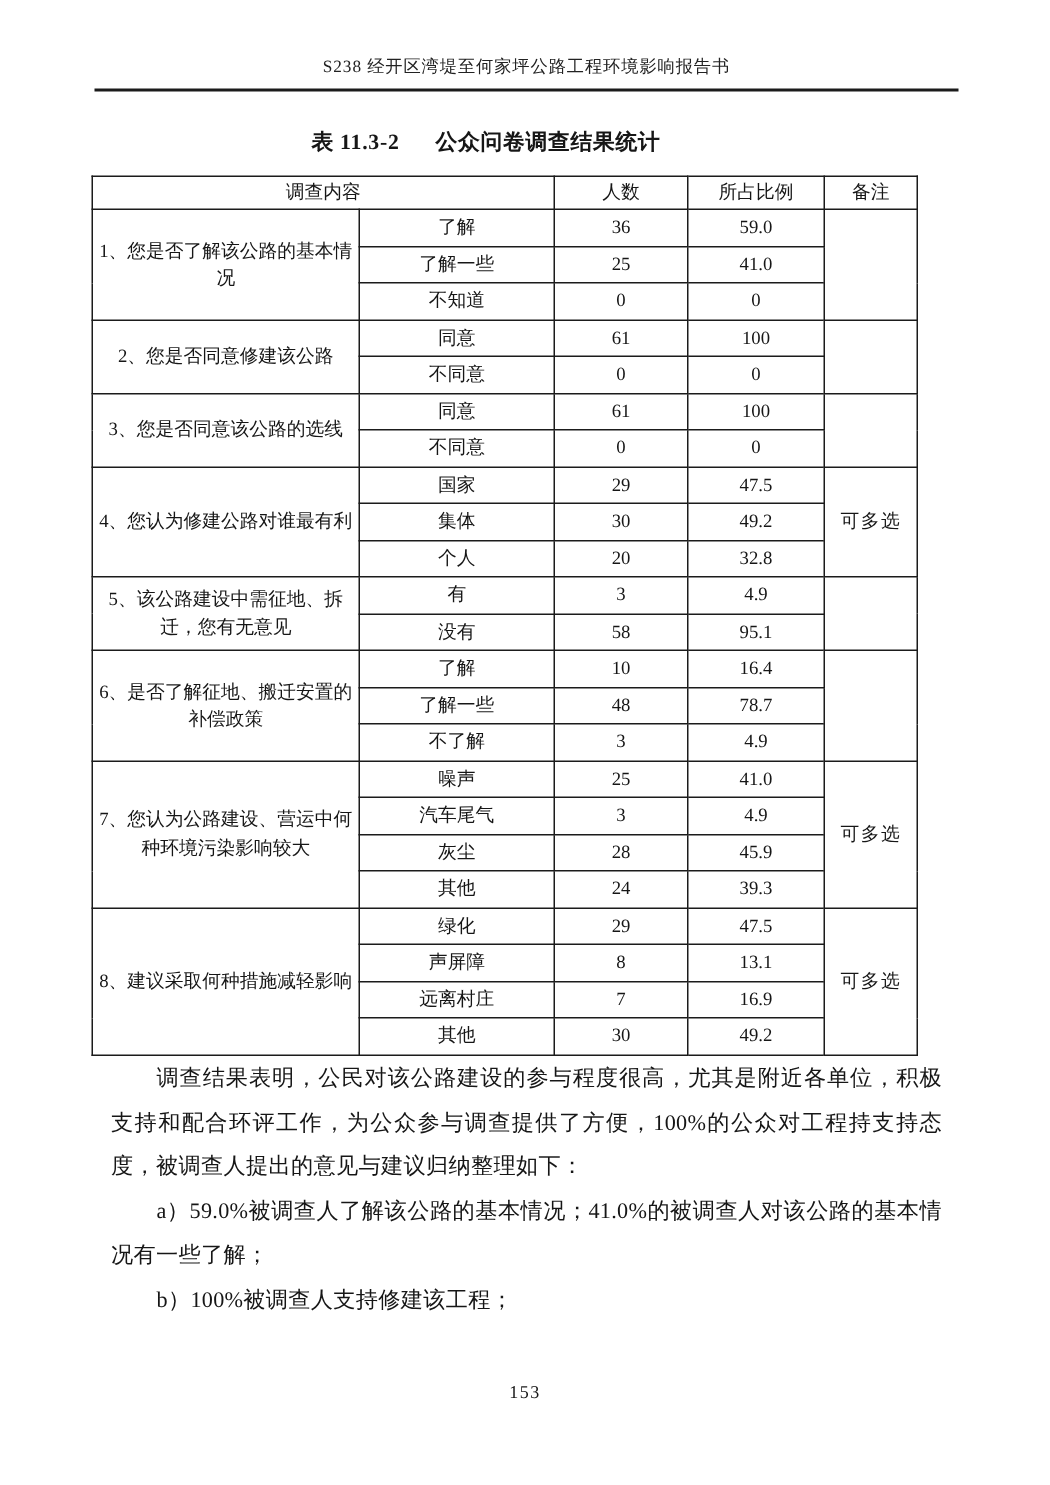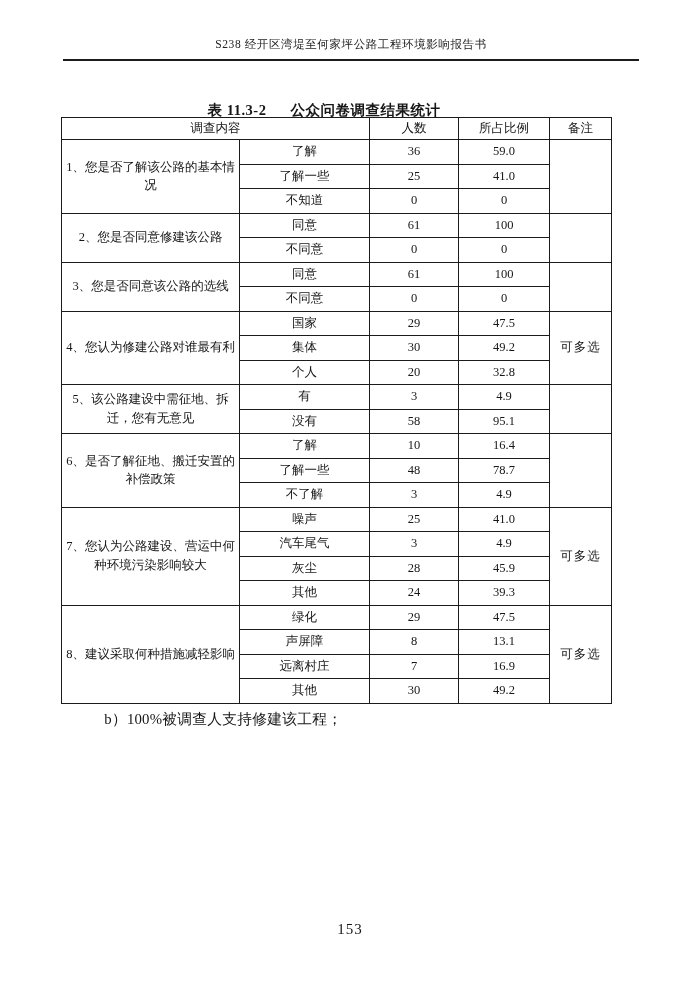--- a/index.html
+++ b/index.html
@@ -28,21 +28,20 @@
   }
 
   
   .table-title {
     position: absolute;
     top: 85px; left: 0; width: 648px;
     text-align: center;
     font-size: 14.5px;
     font-weight: bold;
     letter-spacing: 0.5px;
-    margin-top: 16px;
   }
   .table-title .title-gap { display: inline-block; width: 24px; }
 
   
   table.survey {
     position: absolute;
     top: 117px; left: 61px;
     width: 550px;
     border-collapse: collapse;
     table-layout: fixed;
@@ -74,21 +73,21 @@
     text-align: justify;
     letter-spacing: 0.2px;
   }
   .body-text p { text-indent: 2.05em; }
 
   
   .page-number {
     position: absolute;
     top: 921px; left: 0; width: 700px;
     text-align: center;
-    font-size: 15px;
+    font-size: 12px;
     letter-spacing: 1px;
   }
 </style>
 </head>
 <body>
 
 <div class="doc-header">S238 经开区湾堤至何家坪公路工程环境影响报告书</div>
 <div class="header-rule"></div>
 
 <div class="table-title">
@@ -240,18 +239,20 @@
       </tr>
       <tr>
         <td>其他</td>
         <td>30</td>
         <td>49.2</td>
       </tr>
     </tbody>
 </table>
 
 <div class="body-text">
+  <p>调查结果表明，公民对该公路建设的参与程度很高，尤其是附近各单位，积极支持和配合环评工作，为公众参与调查提供了方便，100%的公众对工程持支持态度，被调查人提出的意见与建议归纳整理如下：</p>
   <div>
+      <p>a）59.0%被调查人了解该公路的基本情况；41.0%的被调查人对该公路的基本情况有一些了解；</p>
       <p>b）100%被调查人支持修建该工程；</p>
     </div>
 </div>
 
 <div class="page-number">153</div>
 
 </body></html>

